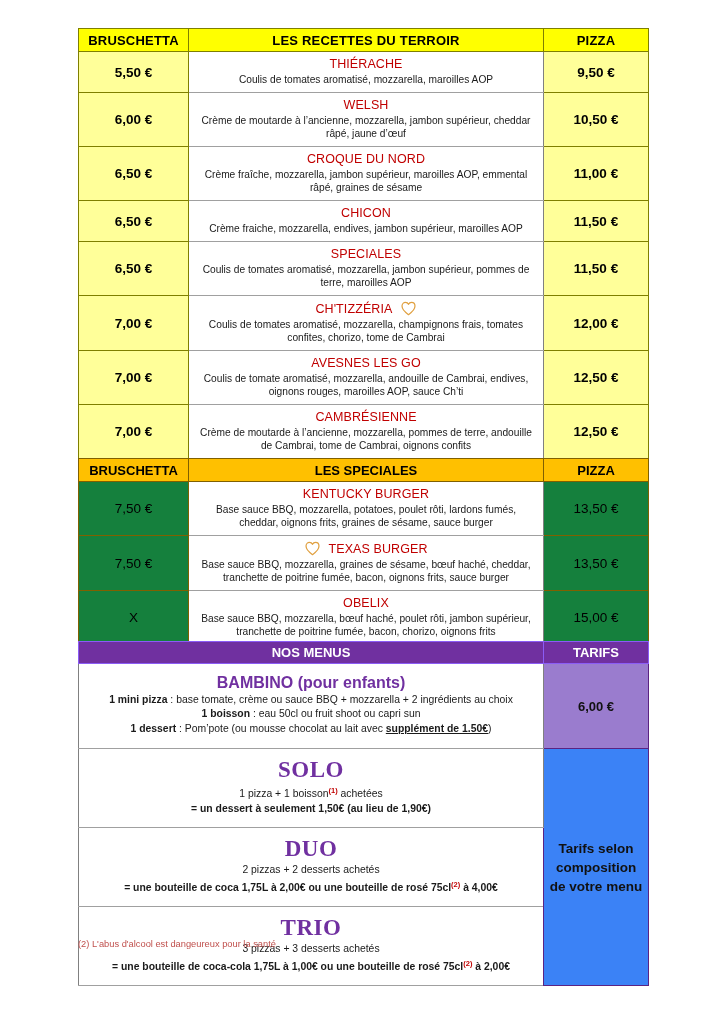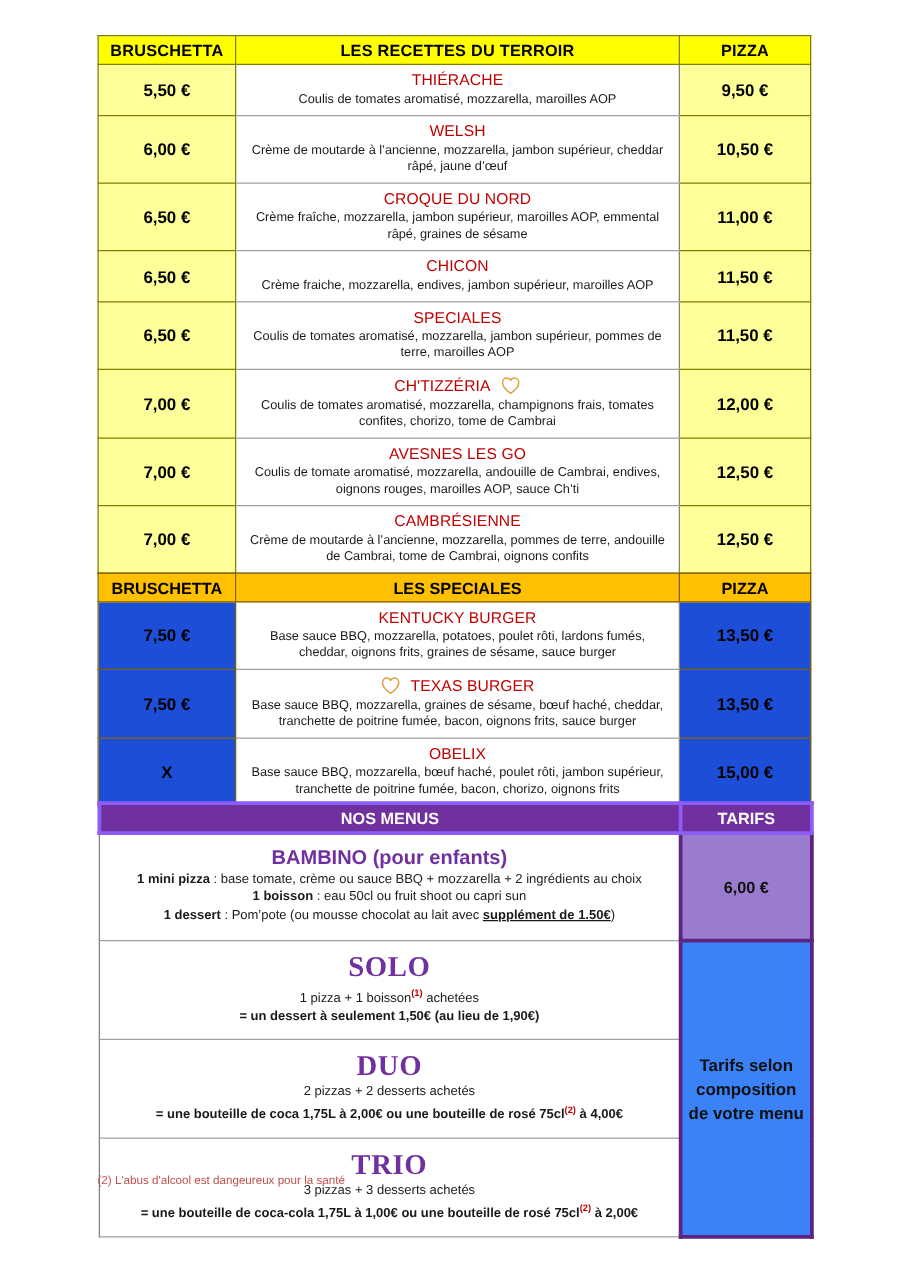--- a/index.html
+++ b/index.html
@@ -89,31 +89,31 @@
   #table-speciales td { border: 1px solid #806000; }
   .th-orange {
     background: #ffc000;
     color: #000;
     font-weight: bold;
     font-size: 13px;
     text-align: center;
     height: 22px;
   }
   .cell-price-orange {
-    background: #1d4ed8;
-    font-weight: bold;
+    background: #15803d;
+    font-weight: normal;
     font-size: 13.5px;
     text-align: center;
     border-color: #806000 !important;
   }
 
   
   #table-menus { left: 78px; top: 641px; }
   #table-menus th,
-  #table-menus td { border: 3px solid #8b5cf6; }
+  #table-menus td { border: 1px solid #8b5cf6; }
   .th-purple {
     background: #7030a0;
     color: #ffffff;
     font-weight: bold;
     font-size: 13px;
     text-align: center;
     height: 21px;
   }
   col.m-mid   { width: 465px; }
   col.m-right { width: 105px; }

